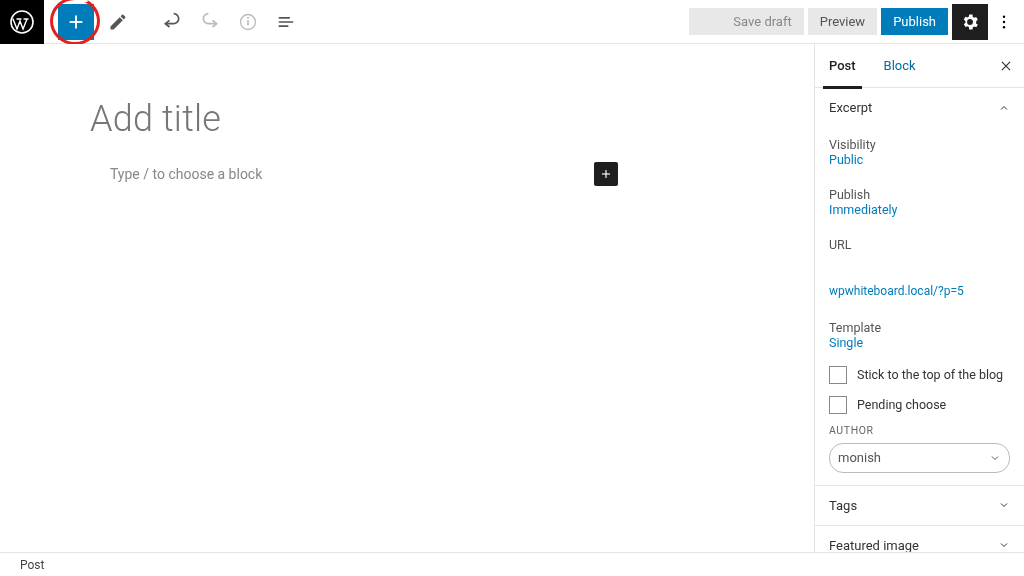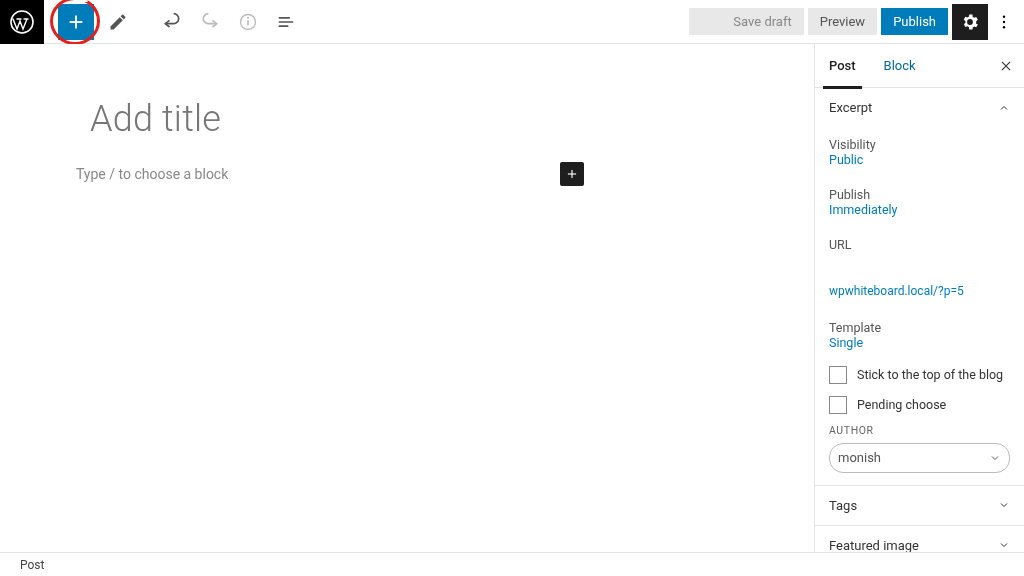--- a/index.html
+++ b/index.html
@@ -29,21 +29,21 @@
   .circle-annot { position: absolute; border: 3px solid #e2201c; border-radius: 50%; pointer-events: none; }
   .circle-annot.open-top::before {
     content: ""; position: absolute; top: -4px; left: 50%; width: 14px; height: 6px; background: #fff; transform: translateX(-10%);
   }
   .circle-top { left: 50px; top: -3px; width: 50px; height: 48px; }
   .circle-mid { left: 614px; top: 142px; width: 60px; height: 56px; }
 
   
   .editor { position: absolute; top: 44px; left: 0; right: 210px; bottom: 24px; background: #fff; padding-top: 54px; }
   .title-input { font-size: 36px; font-weight: 300; color: #777; margin-left: 90px; letter-spacing: 0.2px; }
-  .block-row { position: relative; margin-top: 26px; margin-left: 76px; width: 508px; display: flex; align-items: center; }
+  .block-row { position: relative; margin-top: 26px; margin-left: 110px; width: 508px; display: flex; align-items: center; }
   .block-placeholder { font-size: 14px; color: #888; }
   .inline-add { position: absolute; right: 0; top: 50%; transform: translateY(-50%); width: 24px; height: 24px; background: #1e1e1e; border-radius: 2px; display: flex; align-items: center; justify-content: center; cursor: pointer; }
   .inline-add svg { width: 14px; height: 14px; fill: #fff; }
 
   
   .footer { position: absolute; left: 0; right: 0; bottom: 0; height: 24px; border-top: 1px solid #e2e4e7; font-size: 12px; color: #444; display: flex; align-items: center; padding-left: 20px; background: #fff; }
 
   
   .sidebar { position: absolute; top: 44px; right: 0; width: 210px; bottom: 0; border-left: 1px solid #e2e4e7; background: #fff; font-size: 13px; color: #333; overflow: hidden; }
   .tabs { display: flex; align-items: center; height: 44px; border-bottom: 1px solid #e2e4e7; }

